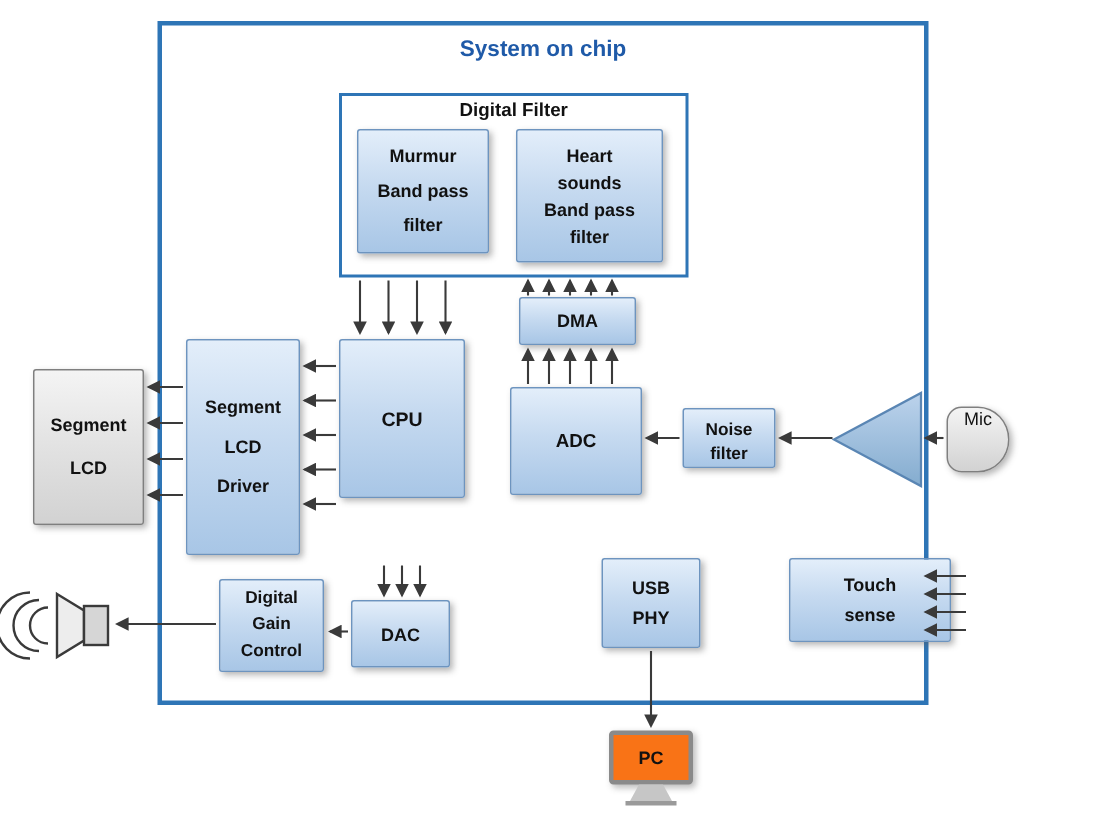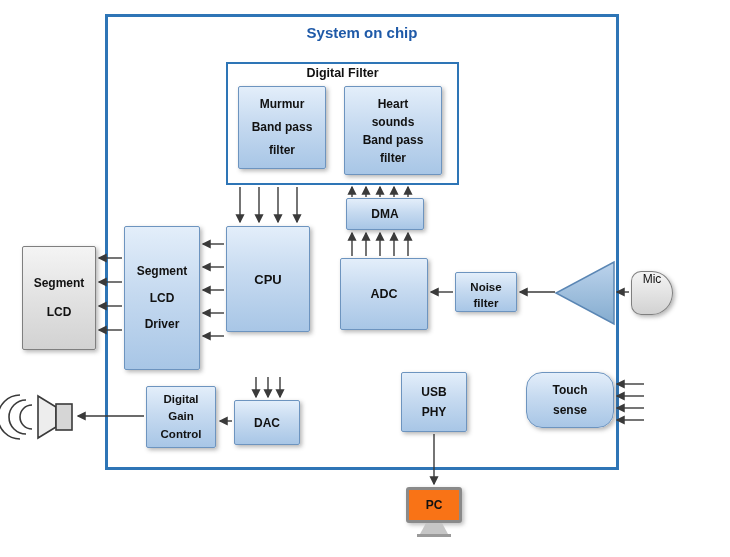--- a/index.html
+++ b/index.html
@@ -97,21 +97,21 @@
 
   <div class="node blue" style="left:234px;top:400px;width:66px;height:45px;">
     <span>DAC</span>
   </div>
 
   <div class="node blue" style="left:401px;top:372px;width:66px;height:60px;line-height:1.7;">
     <span>USB</span>
     <span>PHY</span>
   </div>
 
-  <div class="node blue" style="left:526px;top:372px;width:88px;height:56px;line-height:1.7;border-radius:16px;">
+  <div class="node blue" style="left:526px;top:372px;width:108px;height:56px;line-height:1.7;">
     <span>Touch</span>
     <span>sense</span>
   </div>
 
   <div class="node gray" style="left:22px;top:246px;width:74px;height:104px;line-height:2.4;">
     <span>Segment</span>
     <span>LCD</span>
   </div>
 
 

